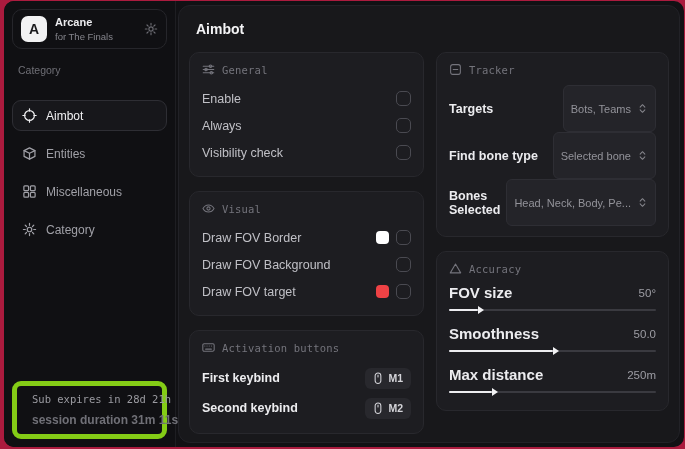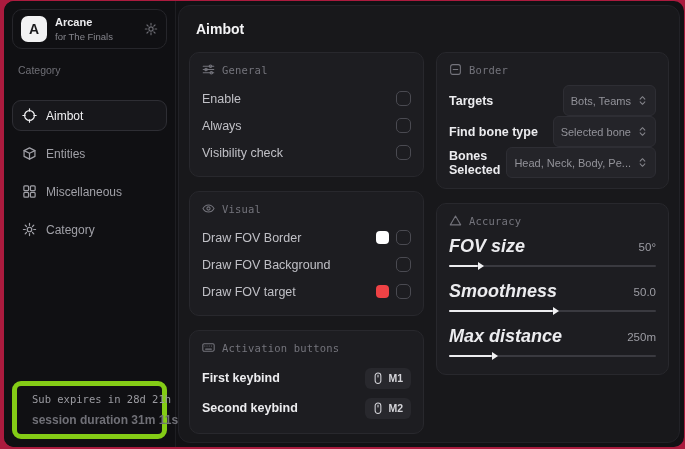--- a/index.html
+++ b/index.html
@@ -79,30 +79,30 @@
   }
   .swatch { width:13px; height:13px; border-radius:4px; cursor:pointer; }
   .badge {
     display:flex; align-items:center; gap:5px; background:#28282d;
     border-radius:6px; padding:4px 8px; color:#d4d4d9; font-size:10.5px;
     font-weight:bold; cursor:pointer;
   }
   .badge svg { width:10px; height:13px; }
   .select {
     display:flex; align-items:center; gap:6px; background:#242429;
-    border:1px solid #2e2e34; border-radius:6px; padding:8px 7px;
+    border:1px solid #2e2e34; border-radius:6px; padding:16px 7px;
     color:#93939a; font-size:11px; cursor:pointer;
   }
   .select-val { max-width:118px; white-space:nowrap; overflow:hidden; }
   .select svg { width:11px; height:13px; flex:0 0 11px; color:#85858c; }
   .trk-row { min-height:31px; }
   .slider-group { margin-bottom:9px; }
   .slider-group:last-child { margin-bottom:2px; }
   .slider-head { display:flex; align-items:center; }
-  .slider-label { font-size:18px; font-weight:bold; color:#ececef;font-style:italic; }
+  .slider-label { font-size:15px; font-weight:bold; color:#ececef; }
   .slider-value { margin-left:auto; font-size:11.5px; color:#9d9da4; }
   .slider { position:relative; height:11px; margin-top:4px; cursor:pointer; }
   .track { position:absolute; left:0; right:0; top:4px; height:2px; background:#3a3a40; border-radius:2px; }
   .fill  { position:absolute; left:0; top:4px; height:2px; background:#ededf0; border-radius:2px; }
   .fill::after {
     content:""; position:absolute; right:-6px; top:-3px;
     border-left:6px solid #f2f2f4; border-top:4px solid transparent; border-bottom:4px solid transparent;
   }
   svg { fill:none; stroke:currentColor; stroke-width:1.3; stroke-linecap:round; stroke-linejoin:round; }
 </style>
@@ -276,21 +276,21 @@
       </div>
 
       <div class="col col-right">
 
         <div class="card">
           <div class="card-head">
             <svg viewBox="0 0 16 16">
                 <rect x="2" y="2" width="12" height="12" rx="2.5"></rect>
                 <path d="M5.2 8h5.6"></path>
               </svg>
-            <span>Border</span>
+            <span>Tracker</span>
           </div>
           <div class="row trk-row">
             <span class="row-label strong">Targets</span>
             <span class="row-right">
               <span class="select">
                 <span class="select-val">Bots, Teams</span>
                 <svg viewBox="0 0 14 16">
                     <path d="M4 6.2 7 3.2l3 3M4 9.8l3 3 3-3"></path>
                   </svg>
               </span>

